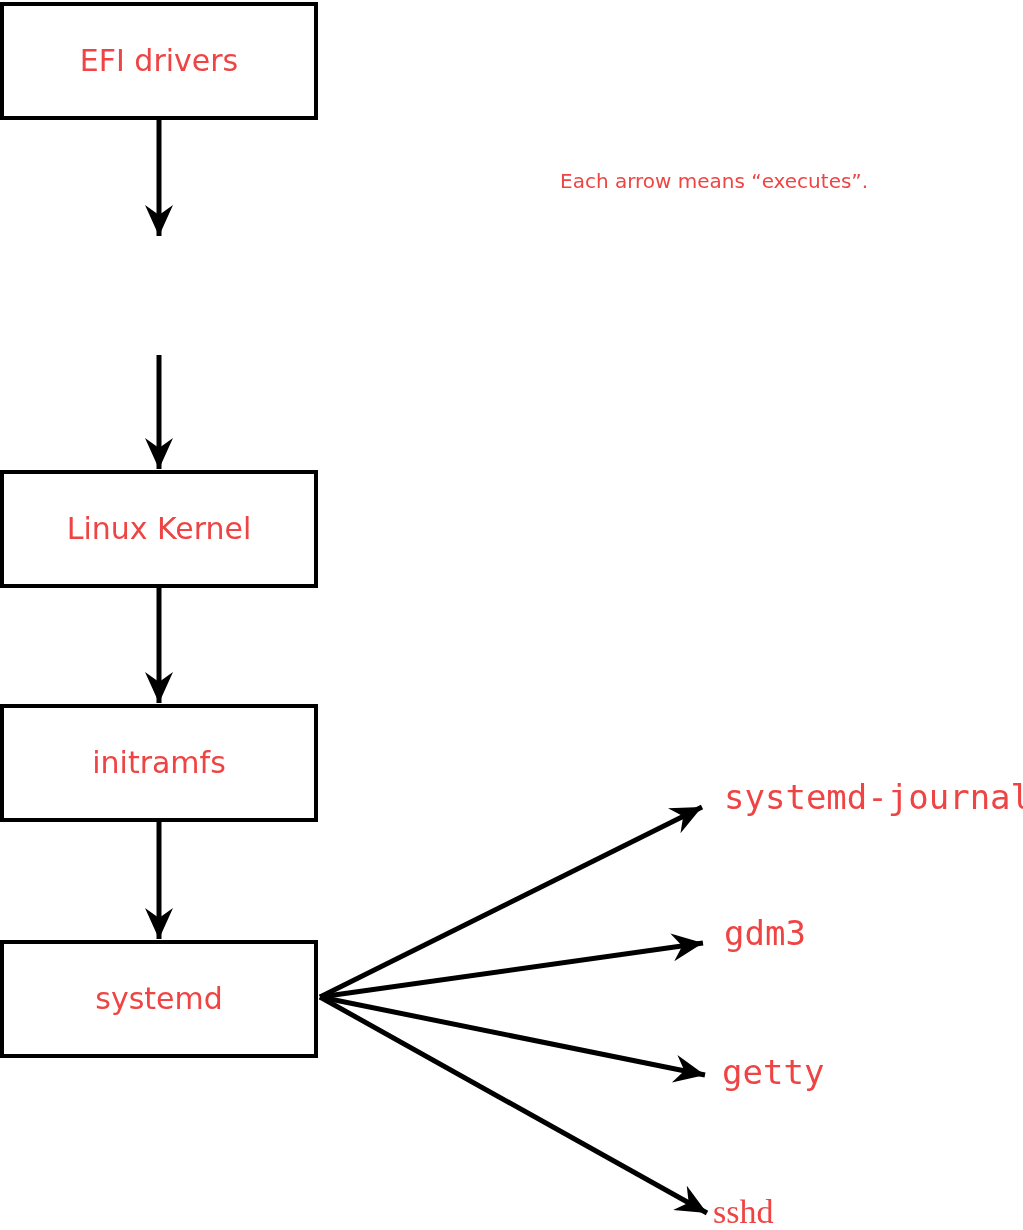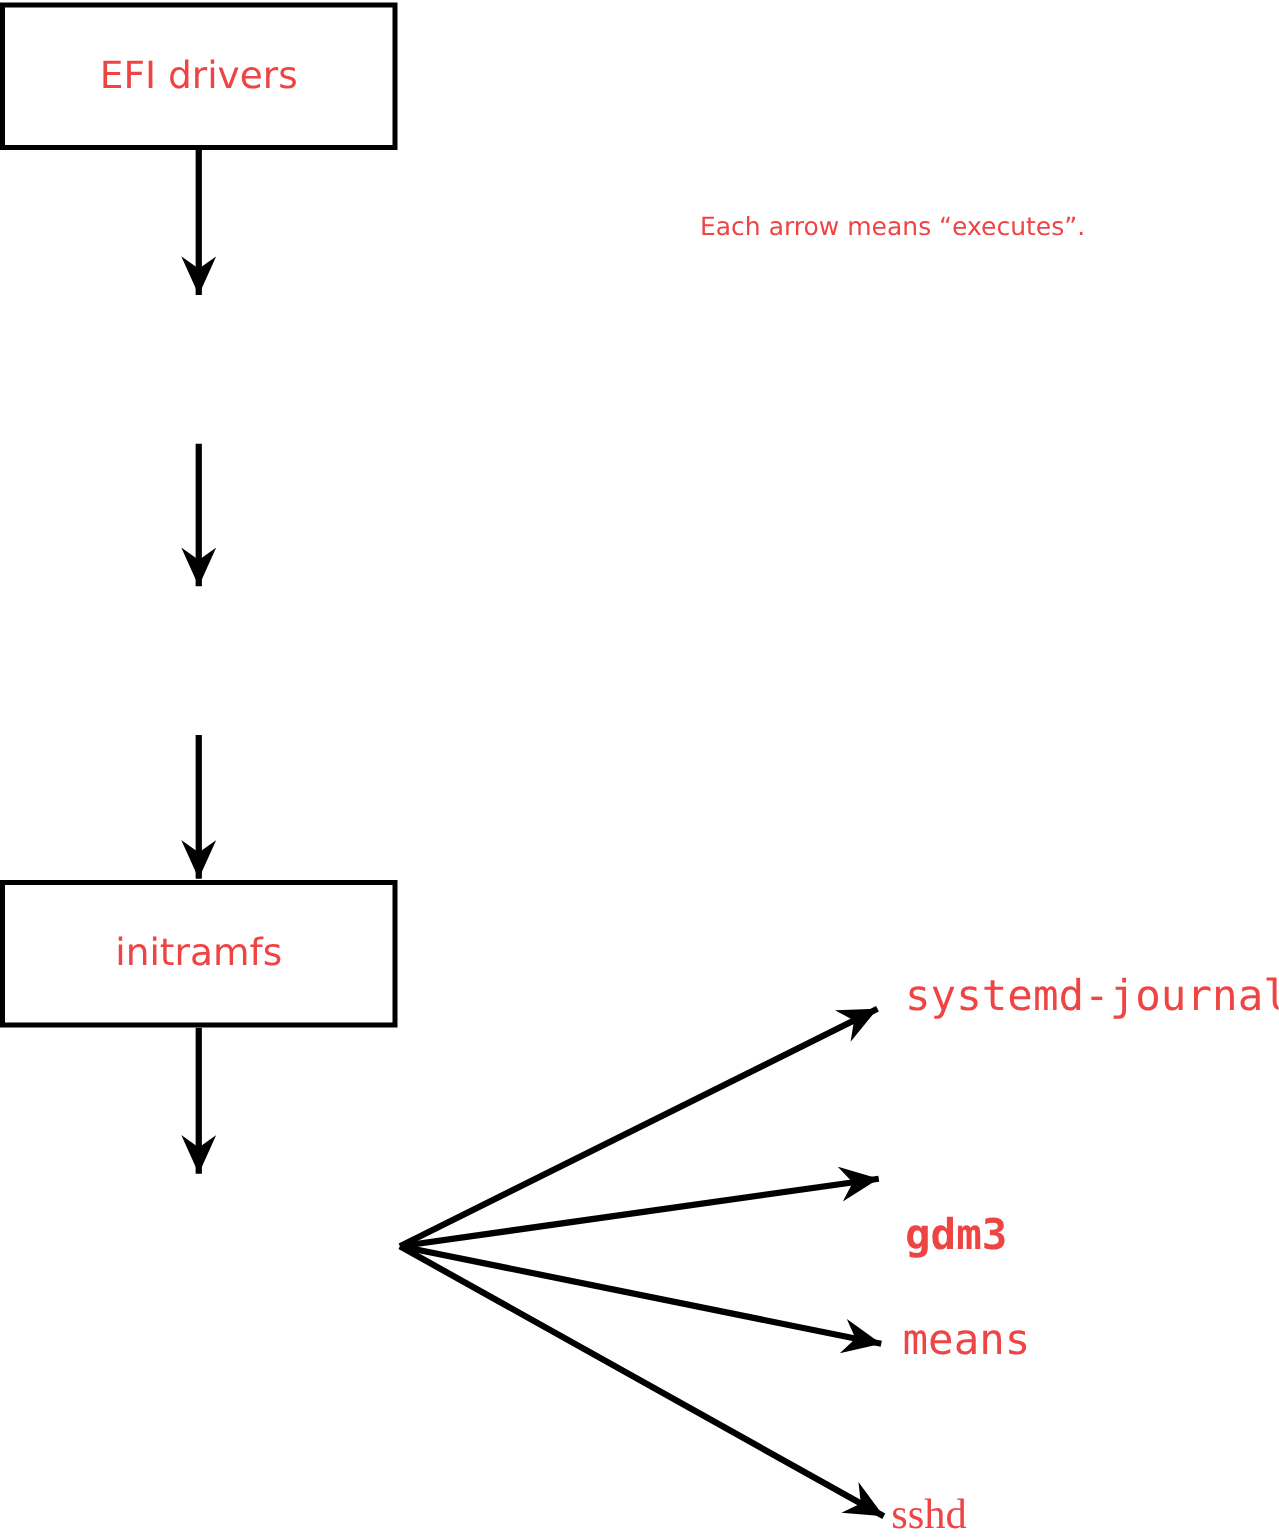--- a/index.html
+++ b/index.html
@@ -45,21 +45,21 @@
   .box-systemd    { top: 940px; }
   .spawn-label {
     position: absolute;
     font-size: 34px;
     line-height: 36px;
     white-space: nowrap;
   }
   .mono { font-family: "DejaVu Sans Mono", monospace; }
   .sans { font-family: Liberation Serif, serif; }
   .lbl-journal { left: 724px; top: 779px;  }
-  .lbl-gdm3    { left: 724px; top: 970px; font-weight: bold;  }
+  .lbl-gdm3    { left: 724px; top: 915px;  }
   .lbl-getty   { left: 722px; top: 1054px; }
   .lbl-sshd    { left: 713px; top: 1194px; }
   .note {
     position: absolute;
     left: 560px;
     top: 163px;
     font-size: 20px;
     line-height: 36px;
     white-space: nowrap;
   }
@@ -83,24 +83,30 @@
 
     <line x1="320" y1="997" x2="702" y2="807" stroke="#000000" stroke-width="5" marker-end="url(#stealth)"></line>
     <line x1="320" y1="997" x2="703" y2="943" stroke="#000000" stroke-width="5" marker-end="url(#stealth)"></line>
     <line x1="320" y1="997" x2="705" y2="1075" stroke="#000000" stroke-width="5" marker-end="url(#stealth)"></line>
     <line x1="320" y1="997" x2="707" y2="1213" stroke="#000000" stroke-width="5" marker-end="url(#stealth)"></line>
   </svg>
 
   <div class="flow-box box-efi">
     <span>EFI drivers</span>
   </div>
+  <div class="flow-box box-kernel">
+    <span>Linux Kernel</span>
+  </div>
   <div class="flow-box box-initramfs">
     <span>initramfs</span>
+  </div>
+  <div class="flow-box box-systemd">
+    <span>systemd</span>
   </div>
 
   <div class="spawn-label mono lbl-journal">systemd-journal</div>
   <div class="spawn-label mono lbl-gdm3">gdm3</div>
-  <div class="spawn-label mono lbl-getty">means</div>
+  <div class="spawn-label mono lbl-getty">getty</div>
   <div class="spawn-label sans lbl-sshd">sshd</div>
 
   <div class="note">Each arrow means “executes”.</div>
 
 </div>
 
 </body></html>

